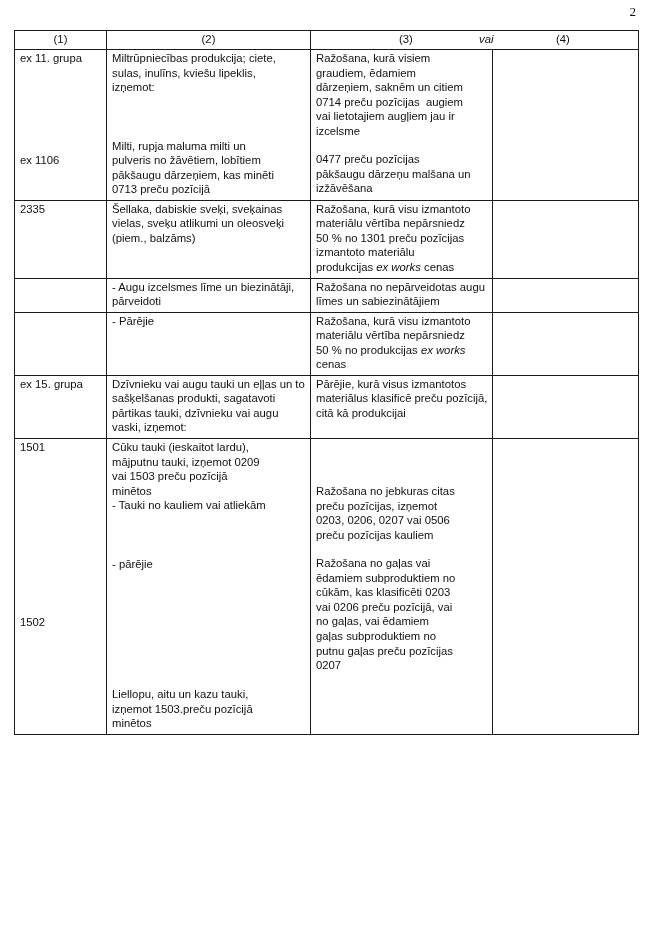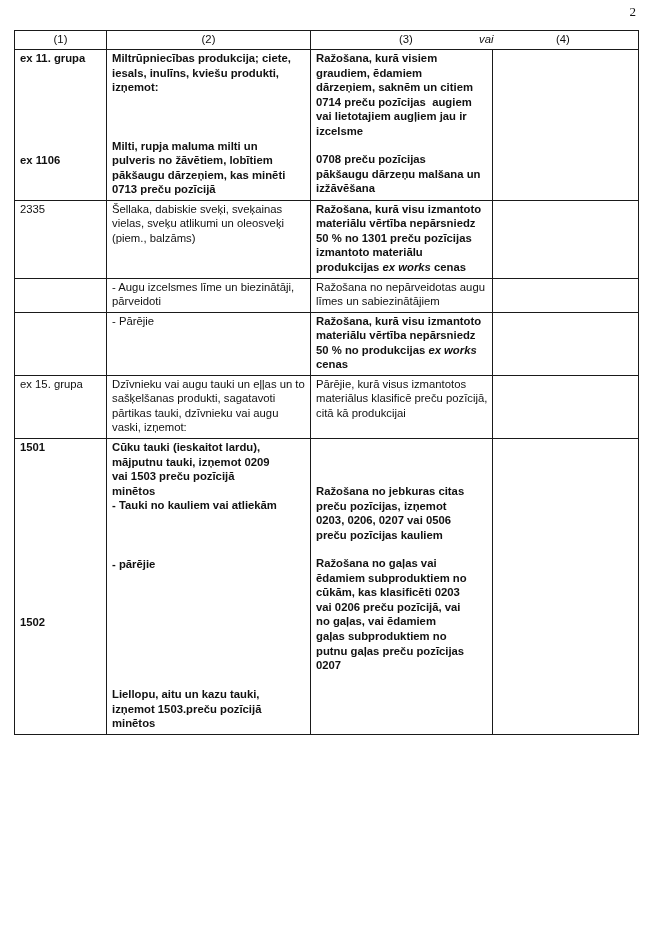--- a/index.html
+++ b/index.html
@@ -71,21 +71,21 @@
   }
   .head-row .head-merged {
     position: relative;
     text-align: left;
   }
   .head-merged .h3  { position: absolute; left: 88px;  top: 1px; }
   .head-merged .hor { position: absolute; left: 168px; top: 1px; font-style: italic; }
   .head-merged .h4  { position: absolute; left: 245px; top: 1px; }
 
   
-  .cell-line { display: block; white-space: pre-wrap; font-weight: bold; }
+  .cell-line { display: block; white-space: pre-wrap; }
   .gap-block { display: block; }
   .gap-1 { height: 14px; }
   .gap-3 { height: 44px; }
   .gap-6 { height: 87px; }
   .gap-8 { height: 116px; }
   .gap-11 { height: 160px; }
 
   em { font-style: italic; }
 </style>
 </head>
@@ -115,37 +115,37 @@
       </tr>
 
       <tr>
         <td>
           <span class="cell-line">ex 11. grupa</span>
           <span class="gap-block gap-6"></span>
           <span class="cell-line">ex 1106</span>
         </td>
         <td>
           <span class="cell-line">Miltrūpniecības produkcija; ciete,
-iesals, inulīns, kviešu produkti,
+sulas, inulīns, kviešu lipeklis,
 izņemot:</span>
           <span class="gap-block gap-3"></span>
           <span class="cell-line">Milti, rupja maluma milti un
 pulveris no žāvētiem, lobītiem
 pākšaugu dārzeņiem, kas minēti
 0713 preču pozīcijā</span>
         </td>
         <td>
           <span class="cell-line">Ražošana, kurā visiem
 graudiem, ēdamiem
 dārzeņiem, saknēm un citiem
 0714 preču pozīcijas  augiem
 vai lietotajiem augļiem jau ir
 izcelsme</span>
           <span class="gap-block gap-1"></span>
-          <span class="cell-line">0708 preču pozīcijas
+          <span class="cell-line">0477 preču pozīcijas
 pākšaugu dārzeņu malšana un
 izžāvēšana</span>
         </td>
         <td></td>
       </tr>
 
 
       <tr>
         <td>2335</td>
         <td>Šellaka, dabiskie sveķi, sveķainas

